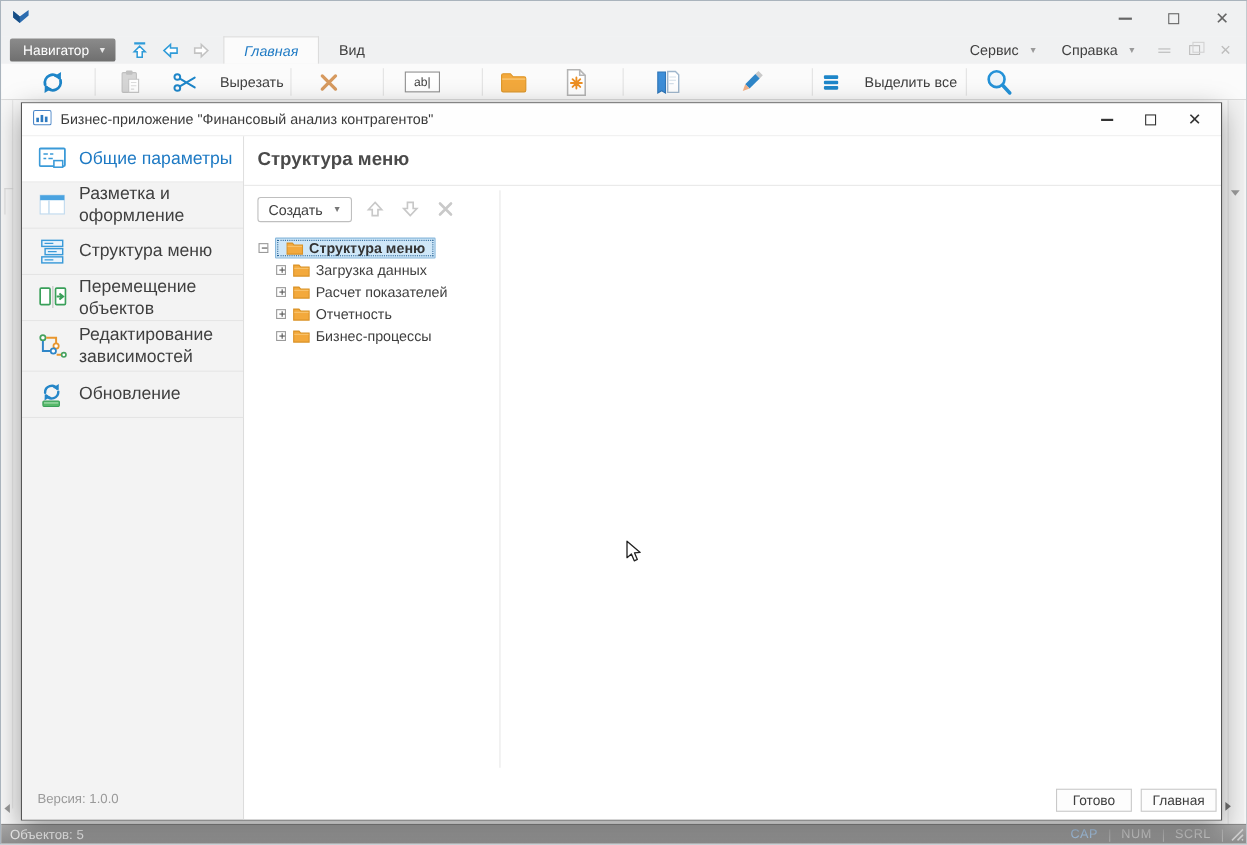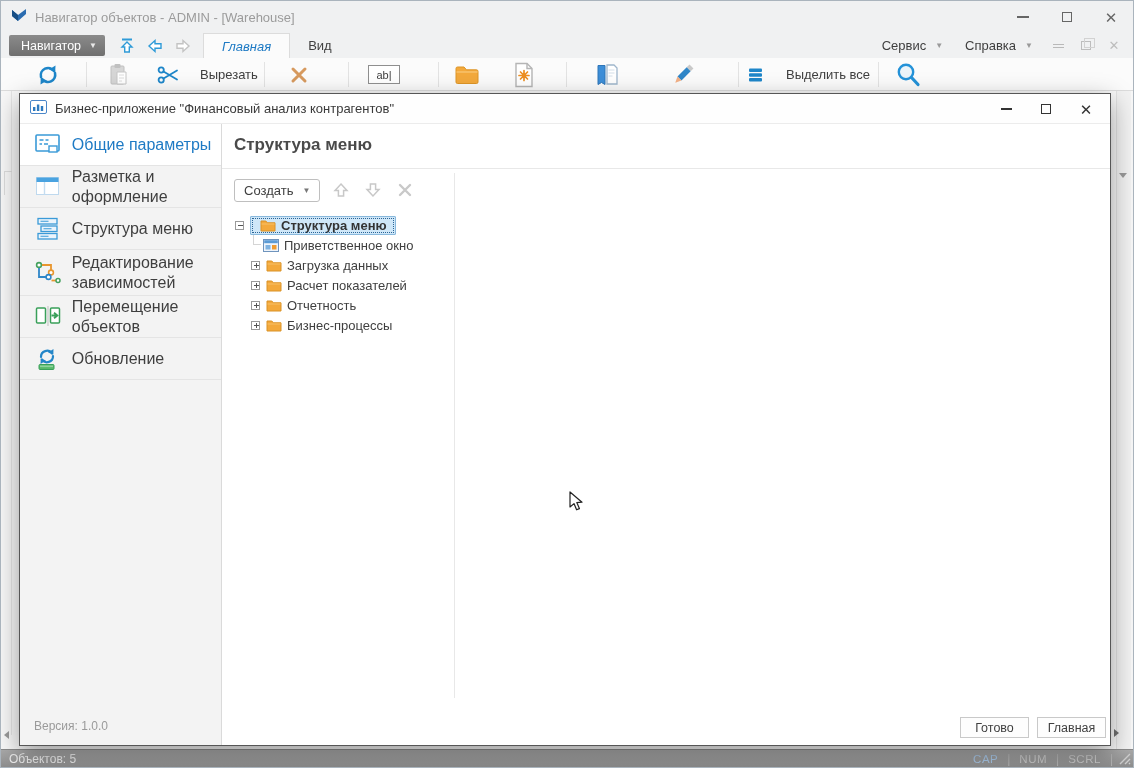--- a/index.html
+++ b/index.html
@@ -119,21 +119,20 @@
 
 <div class="screen">
 
   <div class="titlebar">
     <span class="logo">
       <svg width="16" height="16" viewBox="0 0 16 16">
           <path d="M1 2 l6 5 l8 -6 v5 l-8 7 l-6 -5 z" fill="#2b6cb0"></path>
           <path d="M1 2 l6 5 v6 l-6 -5 z" fill="#174e85"></path>
         </svg>
     </span>
-    <span class="title">Навигатор объектов - ADMIN - [Warehouse]</span>
     <div class="win-controls">
       <div class="wc-btn">
           <div class="wc-min-bar"></div>
         </div>
       <div class="wc-btn">
           <div class="wc-max-box"></div>
         </div>
       <div class="wc-btn">
           <span class="wc-x">✕</span>
         </div>
@@ -358,47 +357,47 @@
           <span class="icon-box">
             <svg width="26" height="24" viewBox="0 0 26 24">
                 <rect x="3" y="1.5" width="19" height="5.5" fill="#eaf4fc" stroke="#3a9ad8" stroke-width="1.3"></rect>
                 <rect x="6" y="9" width="16" height="5.5" fill="#eaf4fc" stroke="#3a9ad8" stroke-width="1.3"></rect>
                 <rect x="3" y="16.5" width="19" height="5.5" fill="#eaf4fc" stroke="#3a9ad8" stroke-width="1.3"></rect>
                 <path d="M5.5 4.2 h8 M8.5 11.7 h8 M5.5 19.2 h8" stroke="#3a9ad8" stroke-width="1.1"></path>
               </svg>
           </span>
           <span class="lbl">Структура меню</span>
         </div>
+        <div class="sb-item">
+          <span class="icon-box">
+            <svg width="26" height="23" viewBox="0 0 26 23">
+                <rect x="1.5" y="3" width="9" height="15" rx="1" fill="#fff" stroke="#3aa05a" stroke-width="1.5"></rect>
+                <rect x="15.5" y="3" width="9" height="15" rx="1" fill="#fff" stroke="#3aa05a" stroke-width="1.5"></rect>
+                <line x1="13" y1="1" x2="13" y2="21" stroke="#c9c9c9" stroke-width="1.2"></line>
+                <path d="M16.5 10.5 h4.5 M19 7.8 l3.4 2.7 -3.4 2.7" fill="none" stroke="#3aa05a" stroke-width="1.8"></path>
+              </svg>
+          </span>
+          <span class="lbl">Перемещение объектов</span>
+        </div>
         <div class="sb-item" style="min-height:46px">
           <span class="icon-box">
             <svg width="26" height="24" viewBox="0 0 26 24">
                 <circle cx="4" cy="4" r="2.4" fill="#fff" stroke="#45a15e" stroke-width="1.6"></circle>
                 <path d="M7 4 h9 v5" fill="none" stroke="#e8962e" stroke-width="1.8"></path>
                 <circle cx="16" cy="11.5" r="2.4" fill="#fff" stroke="#e8962e" stroke-width="1.6"></circle>
                 <path d="M4 7 v9 h7" fill="none" stroke="#2f86c8" stroke-width="1.8"></path>
                 <circle cx="13.5" cy="16" r="2.4" fill="#fff" stroke="#2f86c8" stroke-width="1.6"></circle>
                 <path d="M16.5 19.5 h5" stroke="#e8962e" stroke-width="1.8"></path>
                 <circle cx="23" cy="19.5" r="2" fill="#fff" stroke="#45a15e" stroke-width="1.5"></circle>
               </svg>
           </span>
           <span class="lbl">Редактирование зависимостей</span>
         </div>
         <div class="sb-item">
           <span class="icon-box">
-            <svg width="26" height="23" viewBox="0 0 26 23">
-                <rect x="1.5" y="3" width="9" height="15" rx="1" fill="#fff" stroke="#3aa05a" stroke-width="1.5"></rect>
-                <rect x="15.5" y="3" width="9" height="15" rx="1" fill="#fff" stroke="#3aa05a" stroke-width="1.5"></rect>
-                <line x1="13" y1="1" x2="13" y2="21" stroke="#c9c9c9" stroke-width="1.2"></line>
-                <path d="M16.5 10.5 h4.5 M19 7.8 l3.4 2.7 -3.4 2.7" fill="none" stroke="#3aa05a" stroke-width="1.8"></path>
-              </svg>
-          </span>
-          <span class="lbl">Перемещение объектов</span>
-        </div>
-        <div class="sb-item">
-          <span class="icon-box">
             <svg width="26" height="24" viewBox="0 0 26 24">
                 <path d="M6 10 A 6 6 0 0 1 17 6.5" fill="none" stroke="#2486c8" stroke-width="2.2" stroke-linecap="round"></path>
                 <path d="M18.5 2 L18.3 7.6 L13 5.4 Z" fill="#2486c8"></path>
                 <path d="M18 9 A 6 6 0 0 1 7 12.5" fill="none" stroke="#2486c8" stroke-width="2.2" stroke-linecap="round"></path>
                 <path d="M5.5 17 L5.7 11.4 L11 13.6 Z" fill="#2486c8"></path>
                 <rect x="4" y="17.5" width="15" height="5" rx="1" fill="#57b96a" stroke="#3aa05a"></rect>
                 <rect x="5" y="18.5" width="13" height="1.6" fill="#8fd29c"></rect>
               </svg>
           </span>
           <span class="lbl">Обновление</span>
@@ -440,32 +439,20 @@
                 <span class="tree-icon">
                   <svg width="16" height="13" viewBox="0 0 16 13">
                       <path d="M1 2 h4.8 l1.6 1.8 h7.6 v8.2 h-14 z" fill="#f3a93c" stroke="#da9226"></path>
                       <path d="M1.5 5 h13" stroke="#f8c169"></path>
                     </svg>
                 </span>
                 <span class="tree-lbl">Структура меню</span>
               </span>
             </div>
             <div class="tree-row child">
-              <span class="connector"></span>
-              <span class="tree-icon" style="margin-left:2px">
-                <svg width="16" height="13" viewBox="0 0 16 13">
-                    <rect x="0.5" y="0.5" width="15" height="12" fill="#eef4fb" stroke="#6f94bd"></rect>
-                    <rect x="1.2" y="1.2" width="13.6" height="3" fill="#5b9bd5"></rect>
-                    <rect x="2.5" y="6" width="5" height="4.5" fill="#7fb2e0"></rect>
-                    <rect x="9" y="6" width="4.5" height="4.5" fill="#ef9b30"></rect>
-                  </svg>
-              </span>
-              <span class="tree-lbl">Приветственное окно</span>
-            </div>
-            <div class="tree-row child">
               <span class="expander plus"></span>
               <span class="tree-icon">
                 <svg width="16" height="13" viewBox="0 0 16 13">
                     <path d="M1 2 h4.8 l1.6 1.8 h7.6 v8.2 h-14 z" fill="#f3a93c" stroke="#da9226"></path>
                     <path d="M1.5 5 h13" stroke="#f8c169"></path>
                   </svg>
               </span>
               <span class="tree-lbl">Загрузка данных</span>
             </div>
             <div class="tree-row child">

